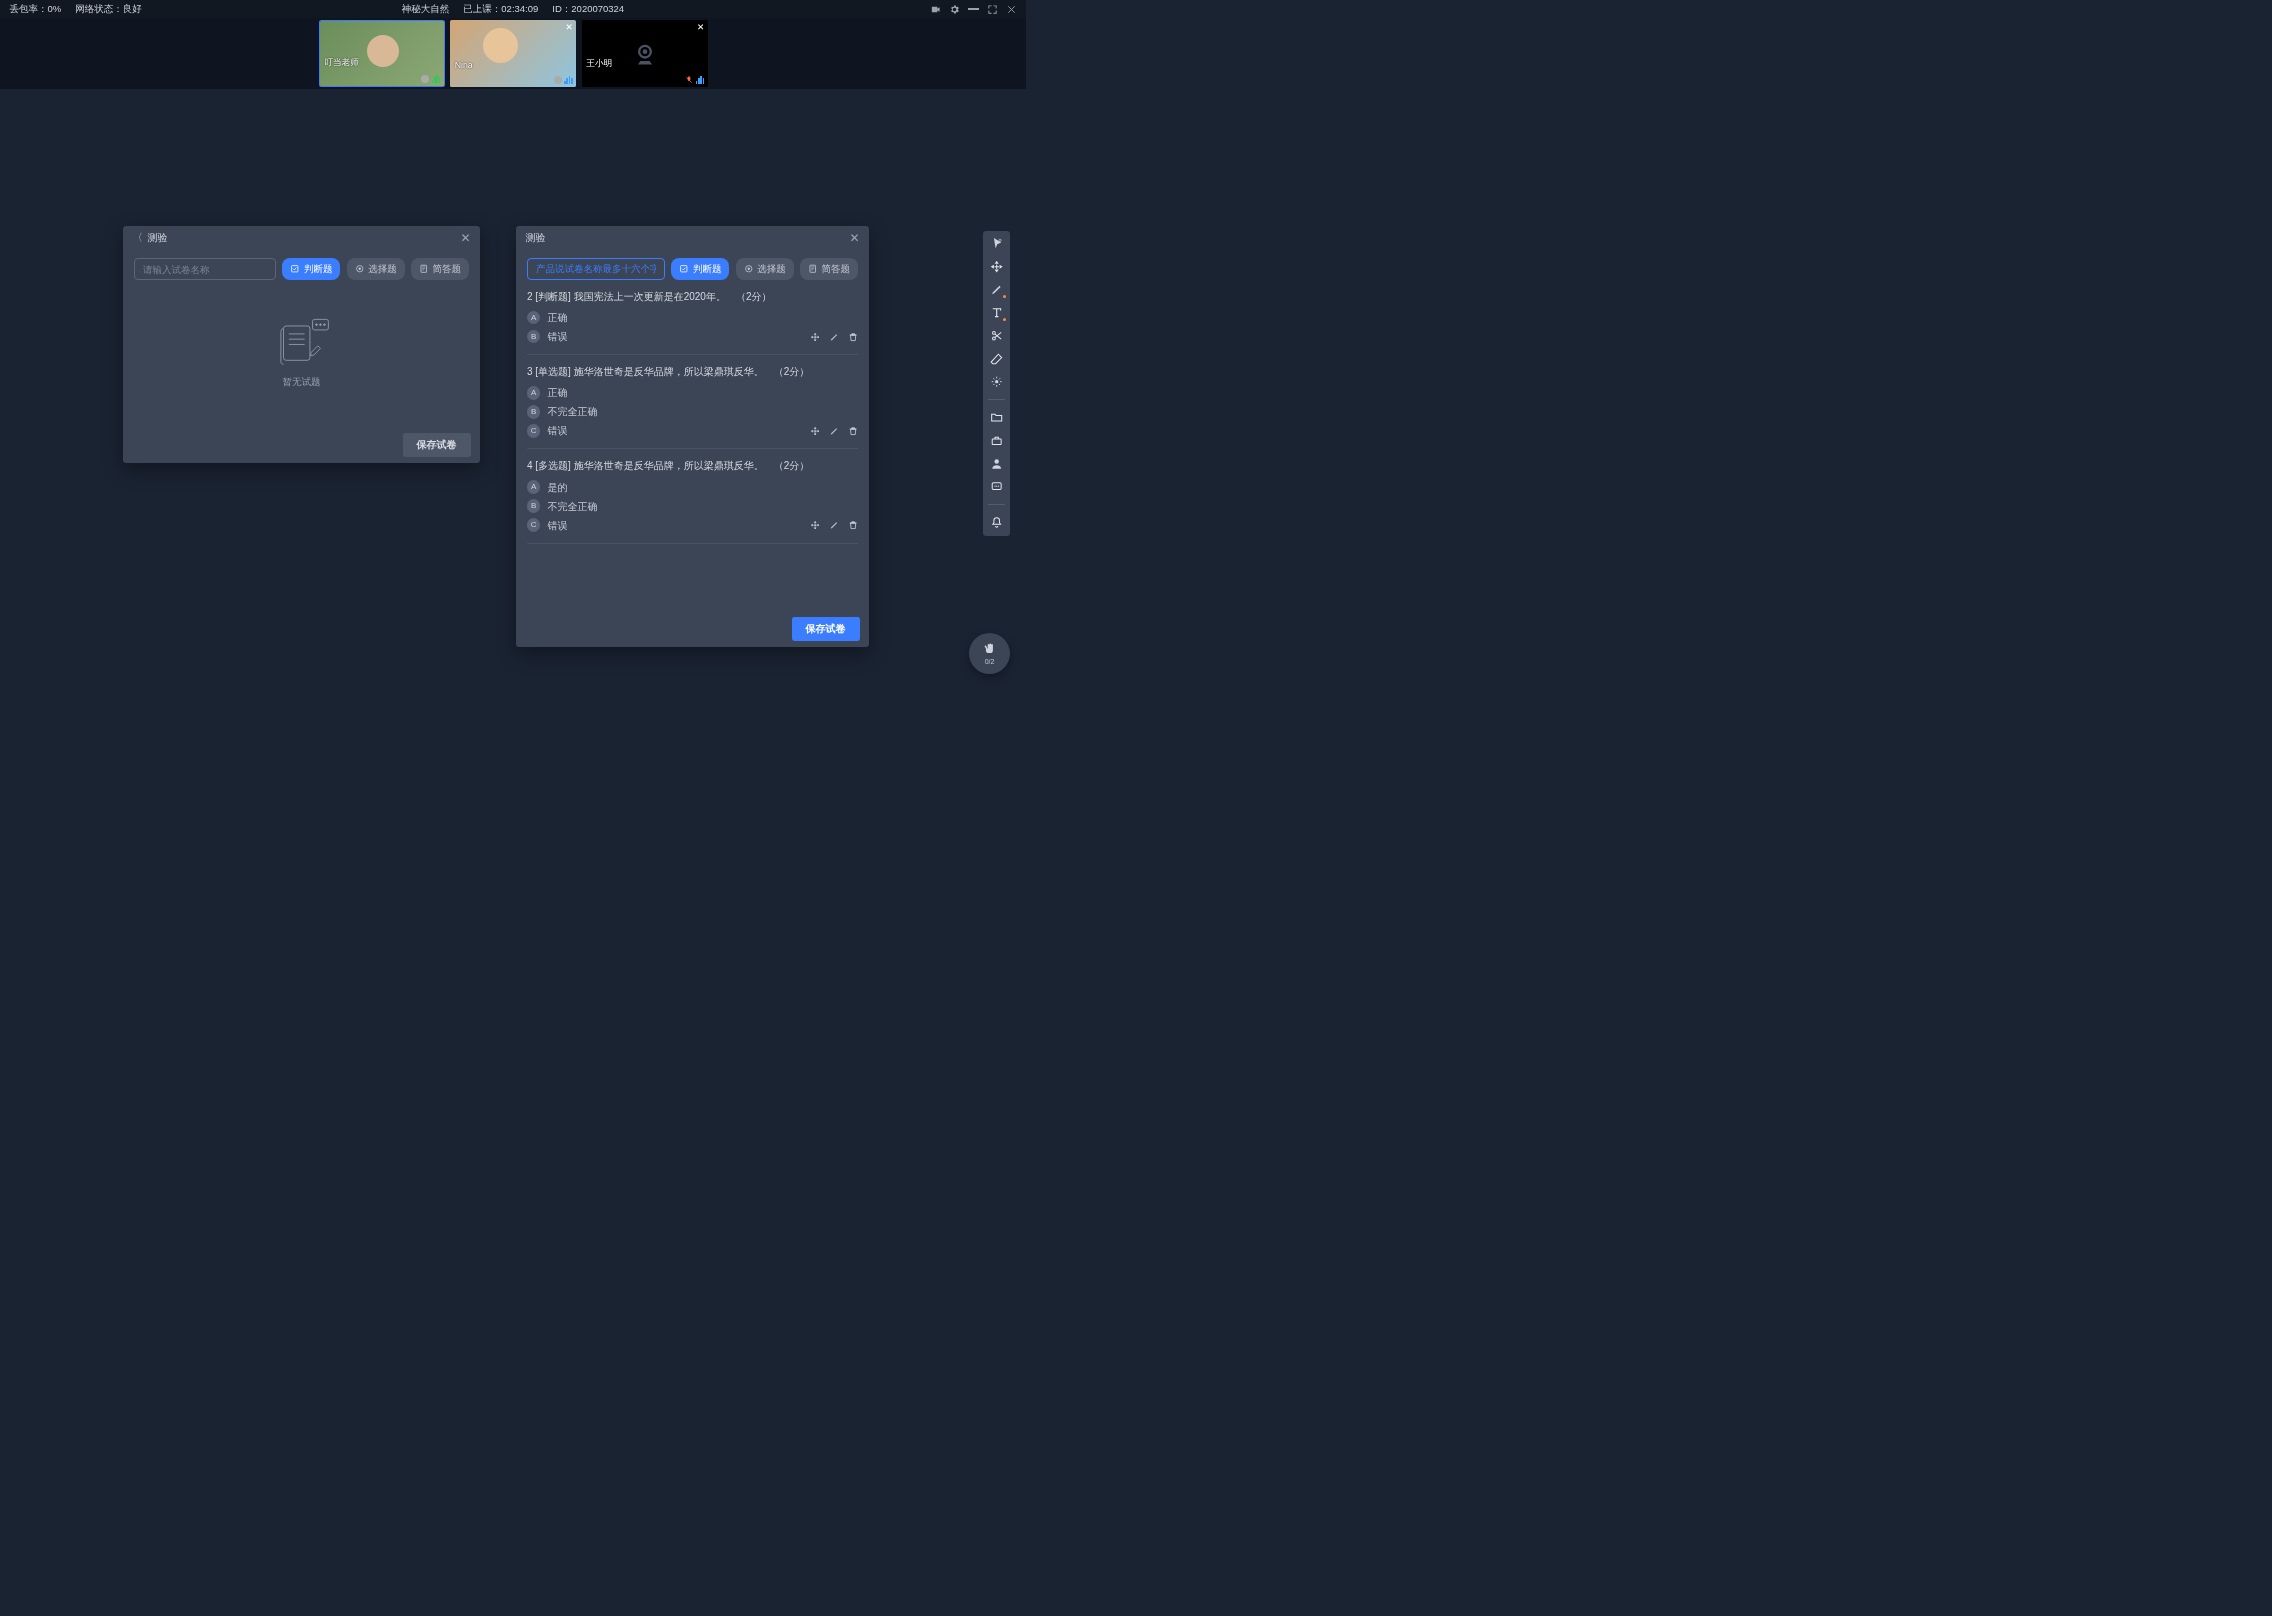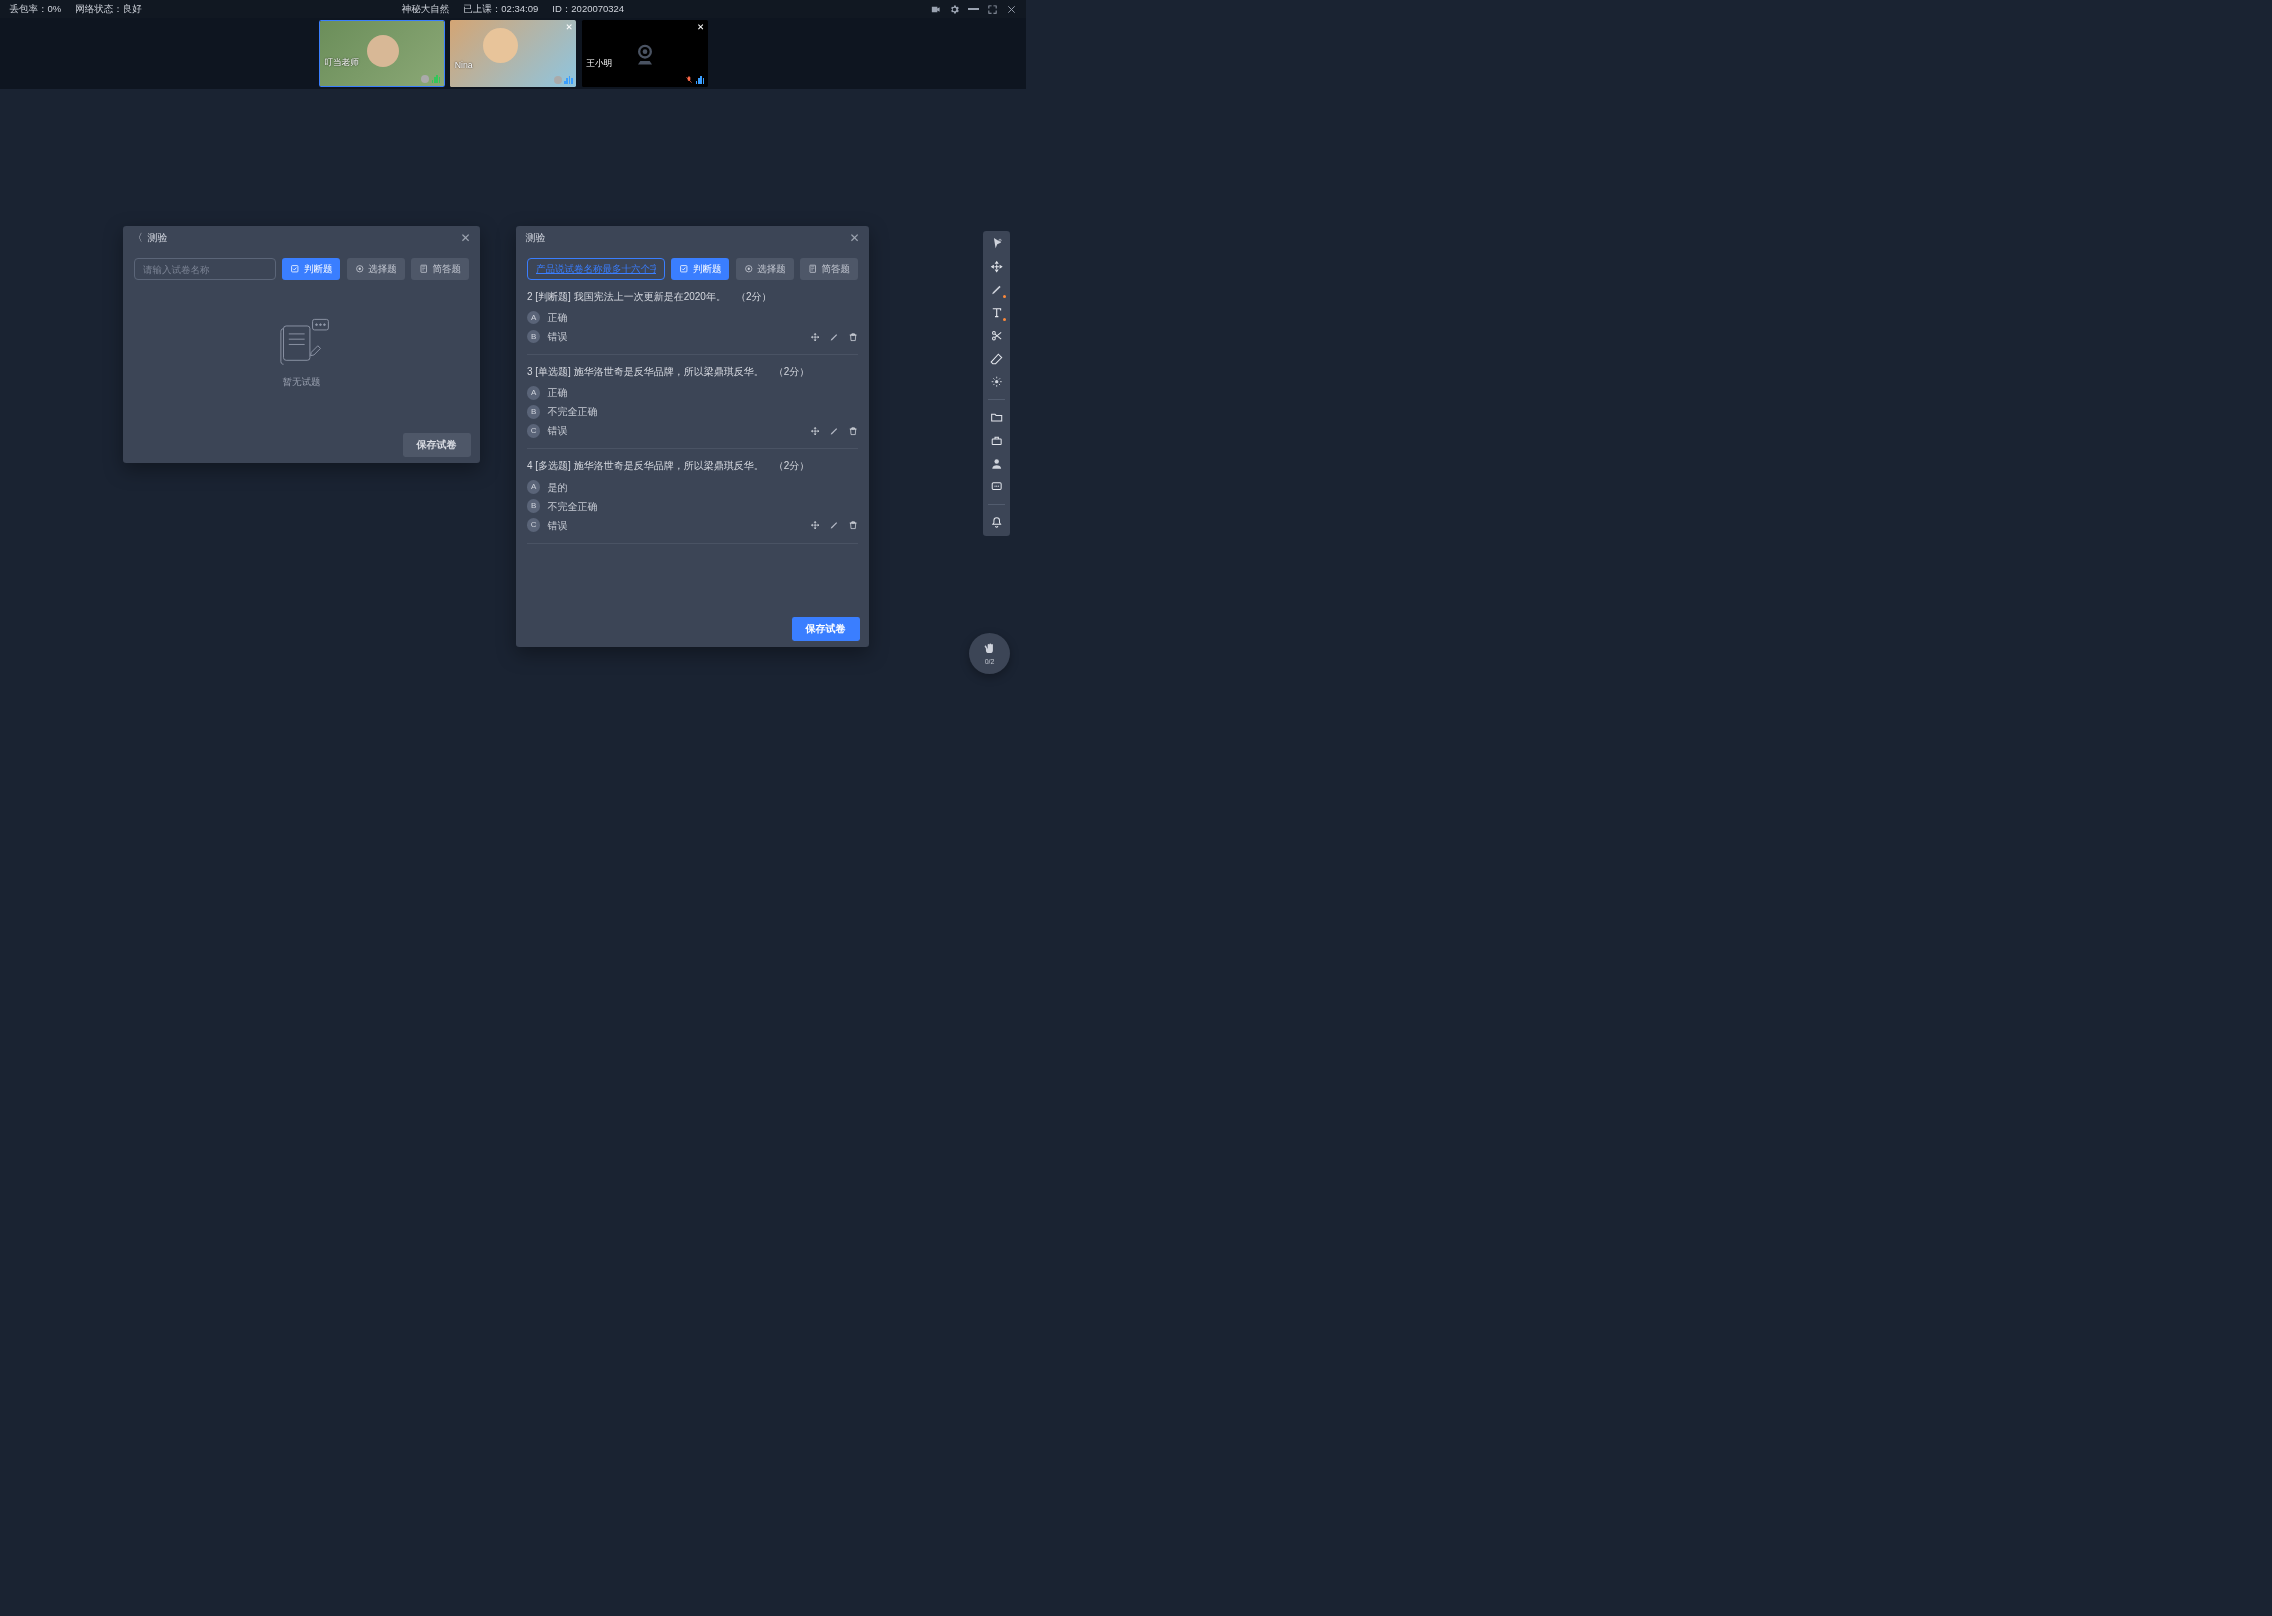--- a/index.html
+++ b/index.html
@@ -42,22 +42,22 @@
 .panel-head .title { display:flex; align-items:center; gap:4.7px; color:#cfd3dc; }
 .back-chev { font-size:10.3px; color:#bfc4cf; cursor:pointer; }
 .close-x { font-size:12px; color:#9fa6b2; cursor:pointer; }
 .panel-body { flex:1; padding:8px 11px; overflow:hidden; }
 .panel.right .panel-body { overflow-y:auto; padding-bottom:0; }
 .panel-foot { height:36px; display:flex; align-items:center; justify-content:flex-end; padding:0 9.5px; }
 
 .row1 { display:flex; gap:6.3px; }
 .name-inp { flex:1; min-width:0; height:22px; background:transparent; border:0.8px solid #5b6578; border-radius:4px; padding:0 8px; font-size:9.5px; color:#cfd3dc; outline:none; }
 .name-inp::placeholder { color:#7b8394; }
-.name-inp.filled { border-color:#3a7eff; color:#3a7eff; font-size:9.5px;text-decoration:underline; }
-.qbtn { height:22px; padding:0 8px; display:inline-flex; align-items:center; gap:4px; font-size:9.5px; border-radius:3px; cursor:pointer; border:none; color:#c6cad4; background:#4e5768; }
+.name-inp.filled { border-color:#3a7eff; color:#3a7eff; font-size:9.5px; }
+.qbtn { height:22px; padding:0 8px; display:inline-flex; align-items:center; gap:4px; font-size:9.5px; border-radius:8px; cursor:pointer; border:none; color:#c6cad4; background:#4e5768; }
 .qbtn.primary { background:#3a7eff; color:#fff; }
 .qbtn .qi { width:9.5px; height:9.5px; fill:currentColor; display:inline-block; }
 .savebtn { height:24px; padding:0 14px; background:#4e5768; color:#d8dbe2; border:none; border-radius:2.4px; font-size:10px; cursor:pointer;font-weight:bold; }
 .savebtn.primary { background:#3a7eff; color:#fff; }
 
 .empty { display:flex; flex-direction:column; align-items:center; justify-content:center; height:142px; gap:8px; color:#9ba2b1; font-size:9.5px; }
 .empty svg { width:66px; height:55px; stroke:#8f97a8; fill:none; stroke-width:1.4; }
 
 .qitem { padding:8px 0; border-bottom:0.8px solid #4a5364; font-size:10px; }
 .qtitle { line-height:1.7; color:#d6d9e0; }

